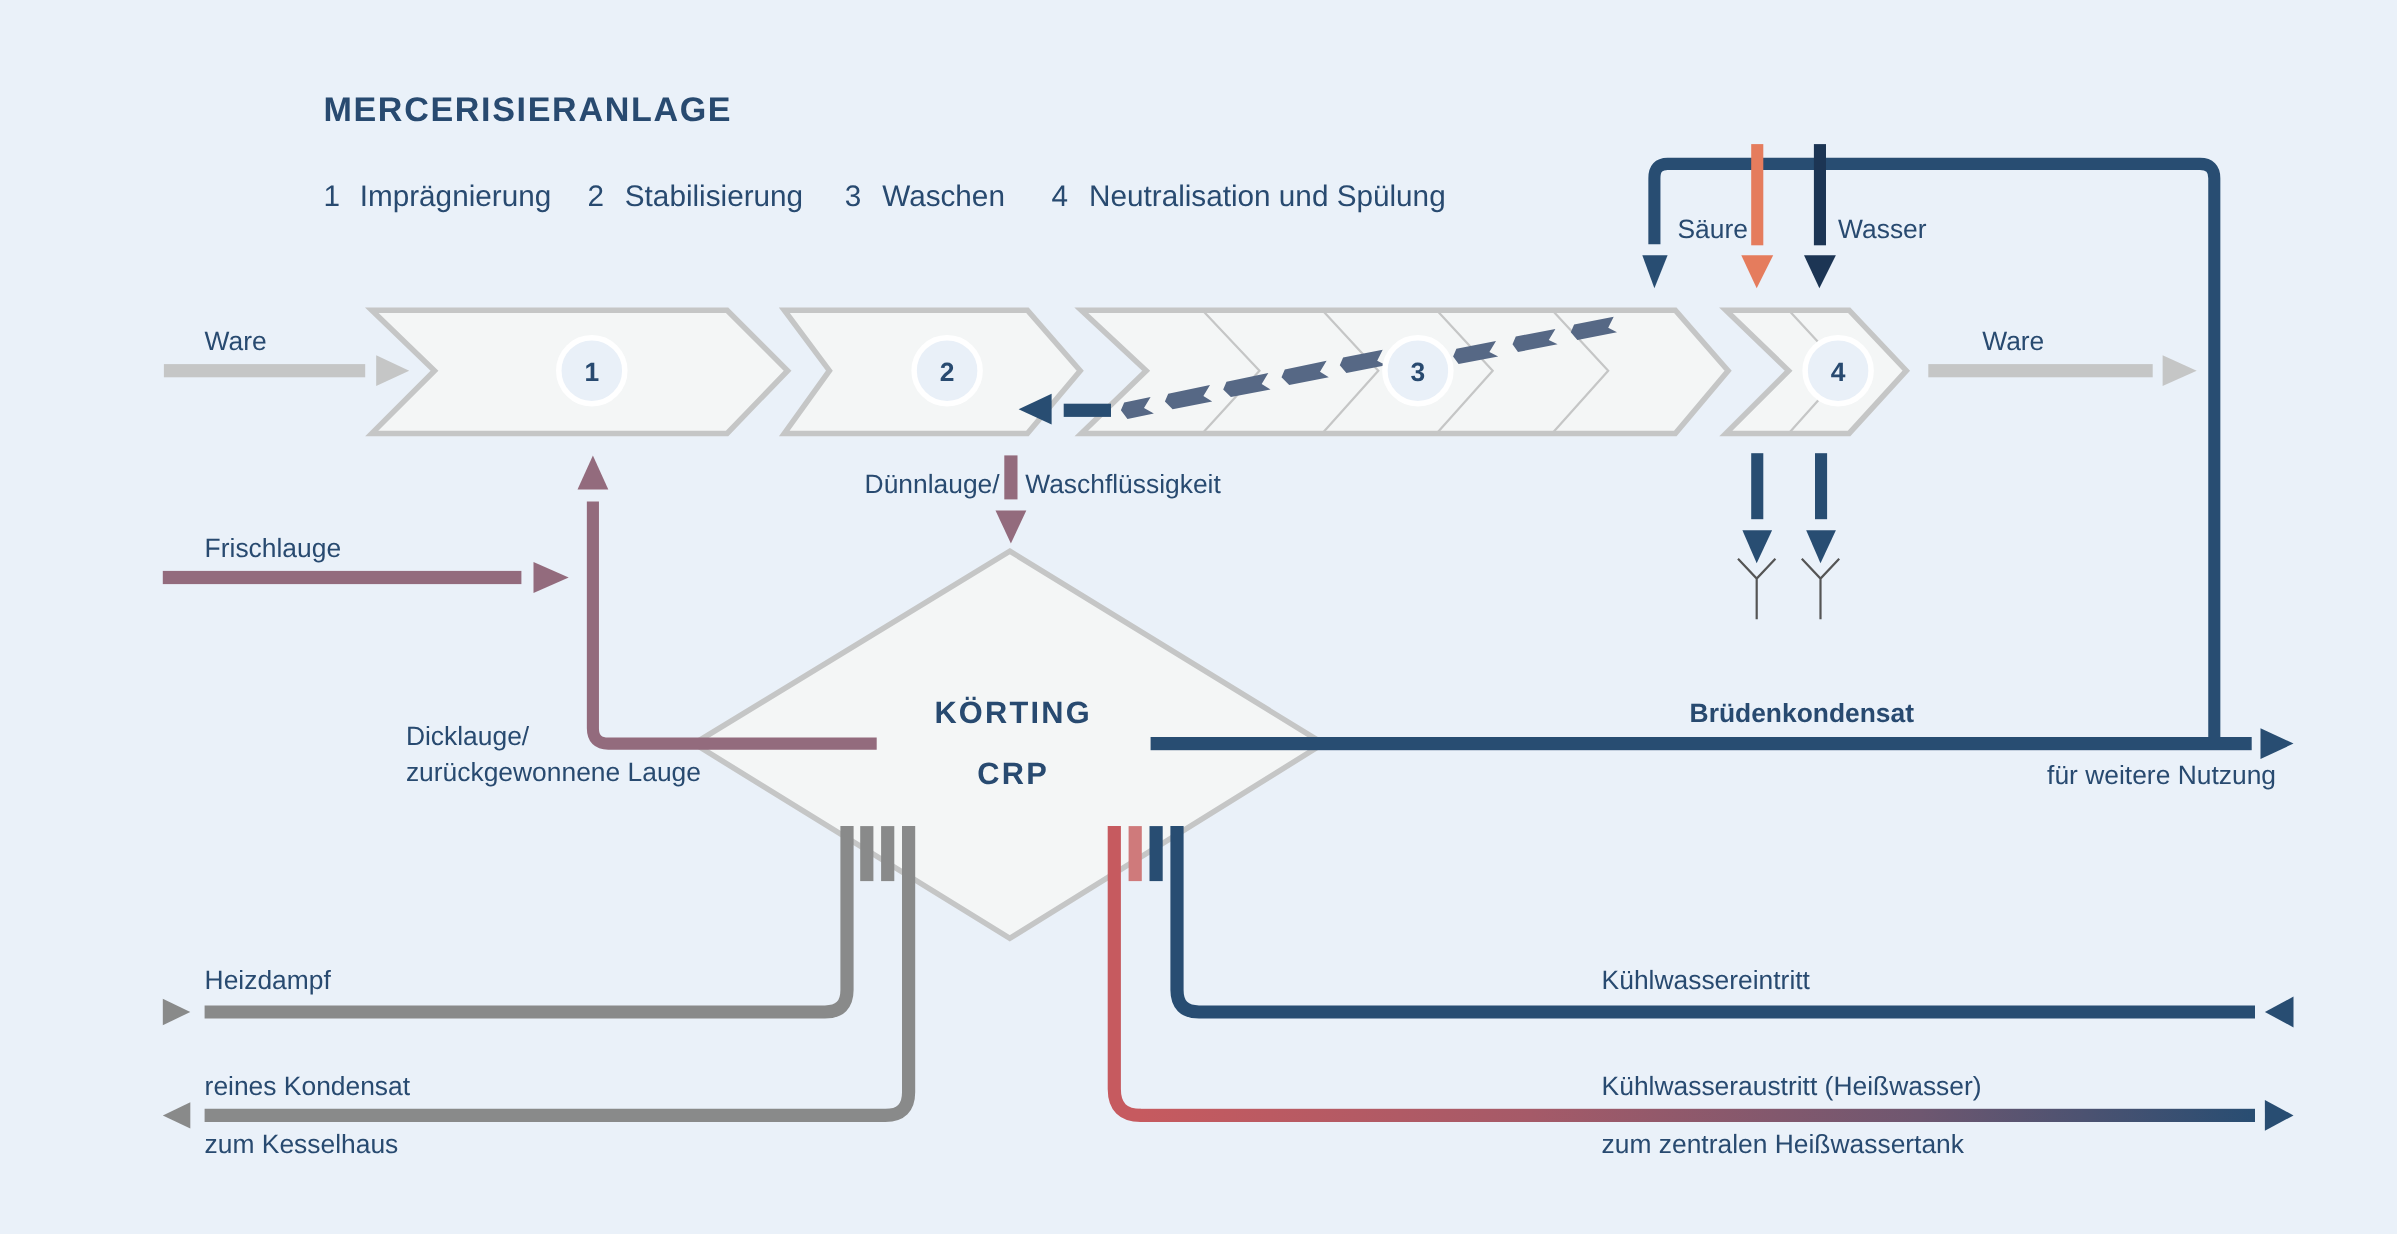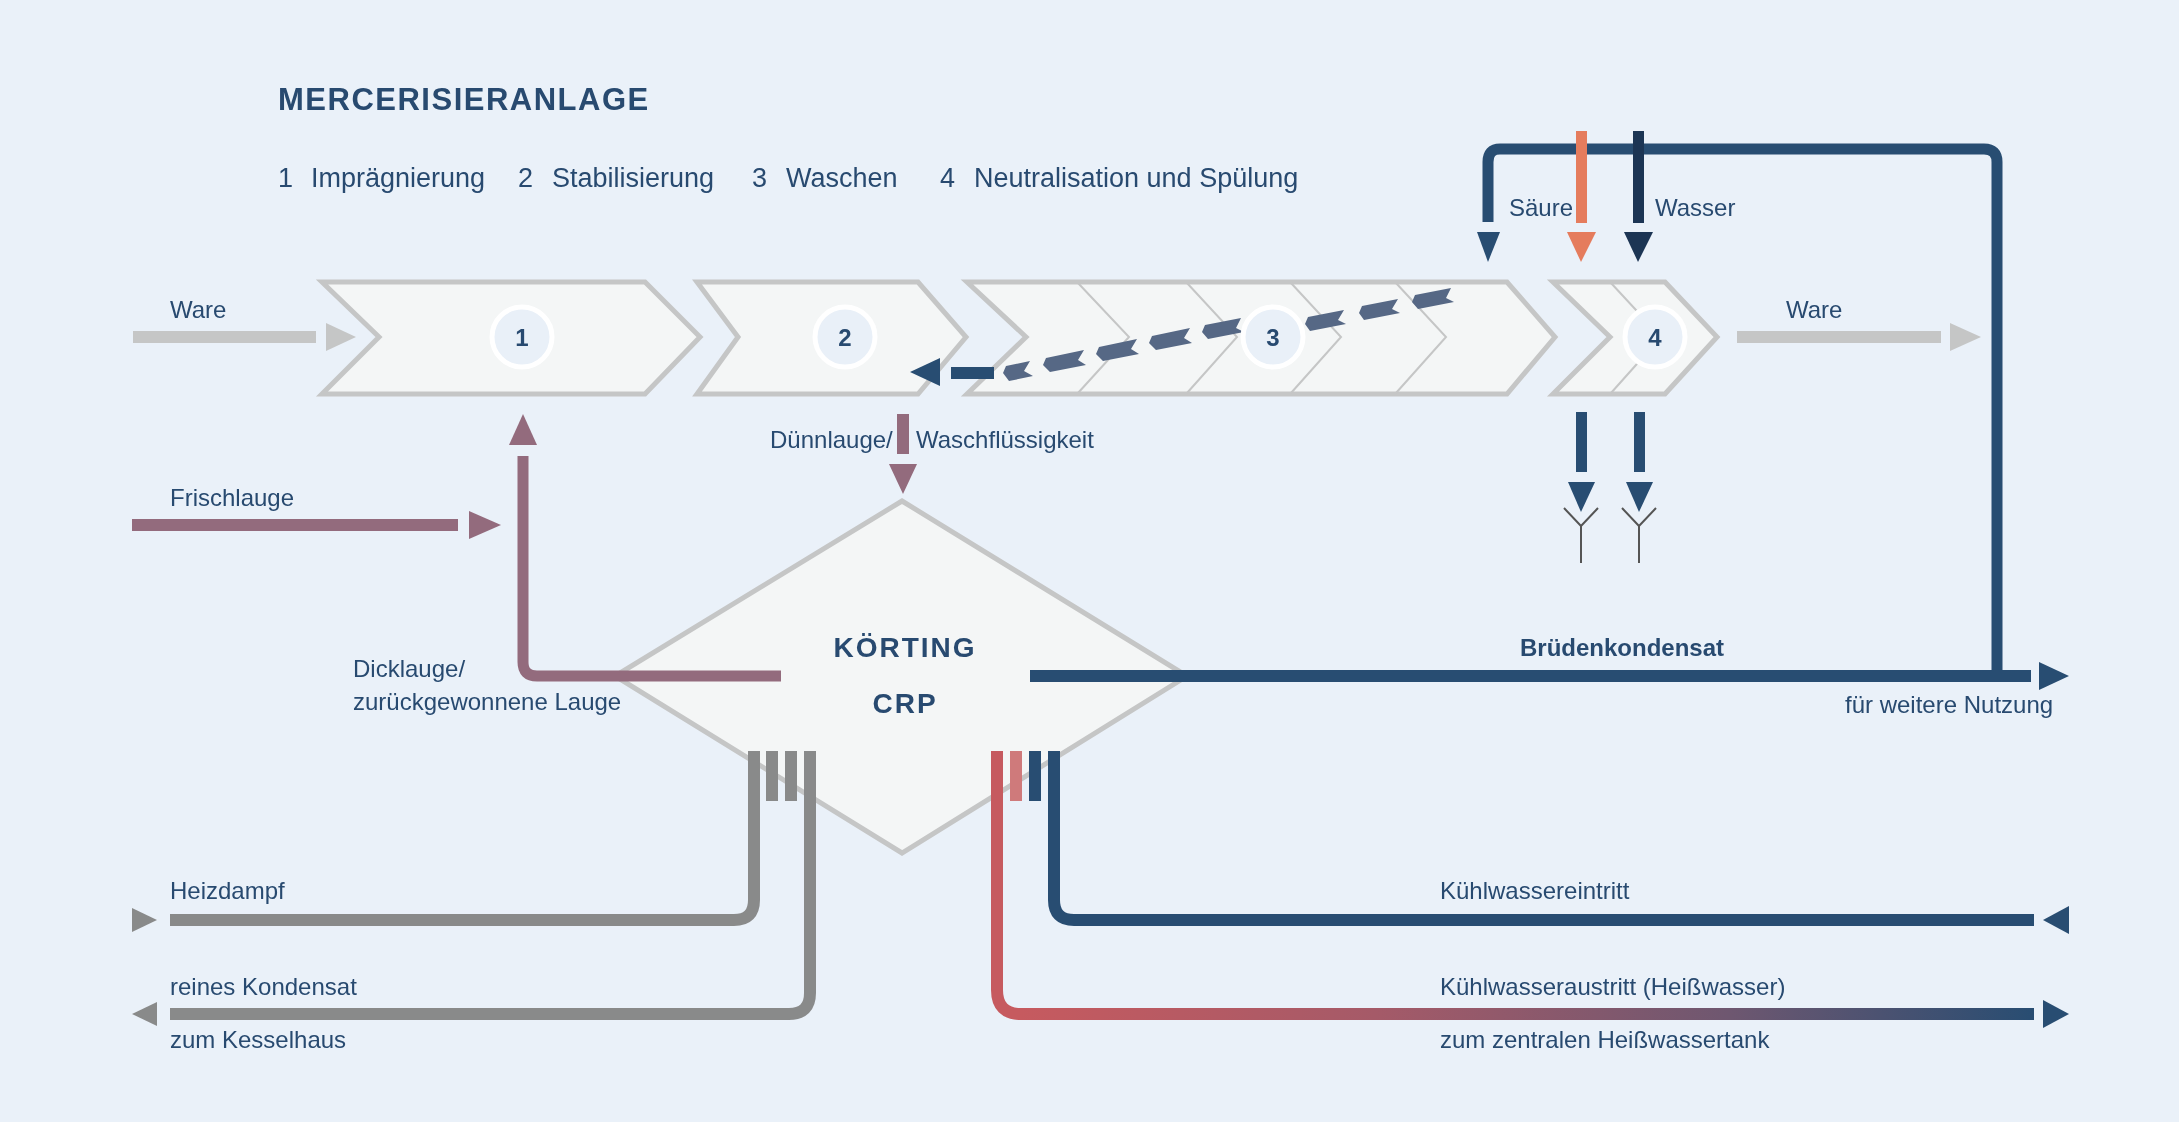--- a/index.html
+++ b/index.html
@@ -3,21 +3,21 @@
 <meta charset="utf-8">
 <style>
   html, body { margin: 0; padding: 0; }
   body {
     width: 2179px; height: 1122px;
     background: #eaf1f9;
     overflow: hidden;
     font-family: "Liberation Sans", "DejaVu Sans", sans-serif;
     color: #2a4a6e;
   }
-  #canvas { position: absolute; left: 0; top: 0; width: 2021px; height: 1122px; }
+  #canvas { position: absolute; left: 0; top: 0; width: 2021px; height: 1122px; padding-left: 16px; }
   svg text { font-family: "Liberation Sans", "DejaVu Sans", sans-serif; fill: #284a70; }
   .title { font-size: 31px; font-weight: bold; letter-spacing: 1.5px; }
   .legend { font-size: 27px; }
   .lbl { font-size: 24px; }
   .lbl-bold { font-size: 24px; font-weight: bold; }
   .circle-num { font-size: 24px; font-weight: bold; }
   .center-lbl { font-size: 28px; font-weight: bold; letter-spacing: 2px; }
   .chev { fill: #f4f6f6; stroke: #c5c6c6; stroke-width: 5; stroke-linejoin: miter; }
   .chev-inner { fill: none; stroke: #c5c6c6; stroke-width: 2; }
   .step-circle { fill: #e9f0f8; stroke: #ffffff; stroke-width: 5; }

